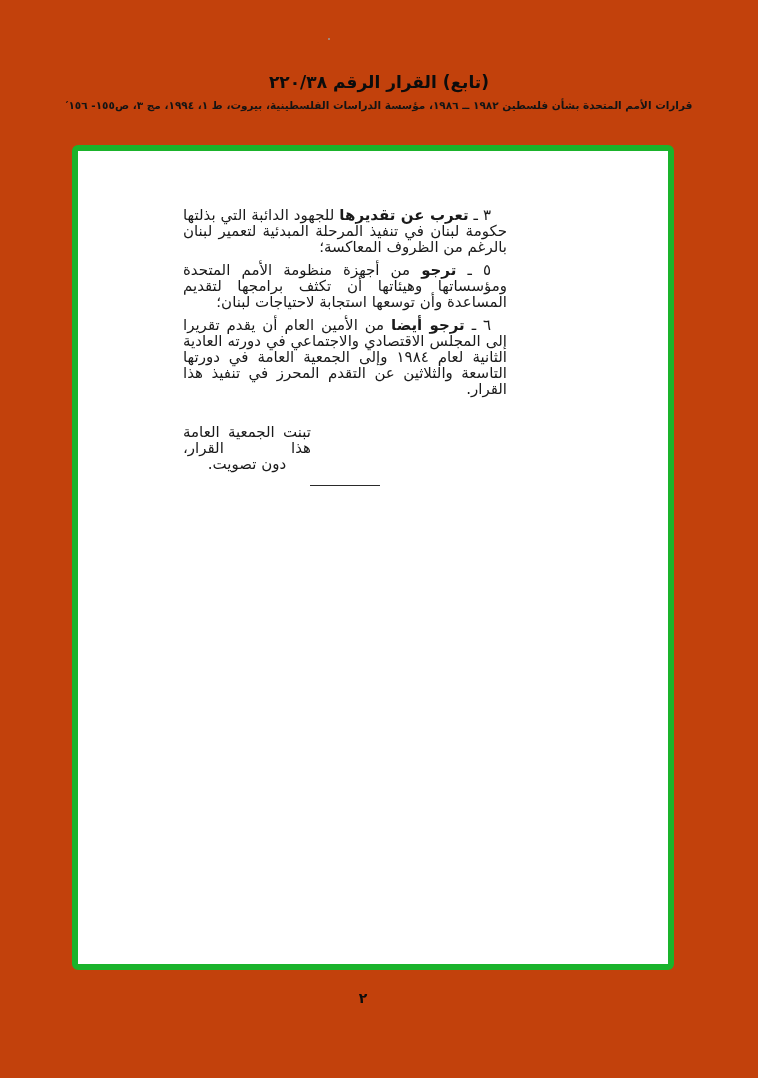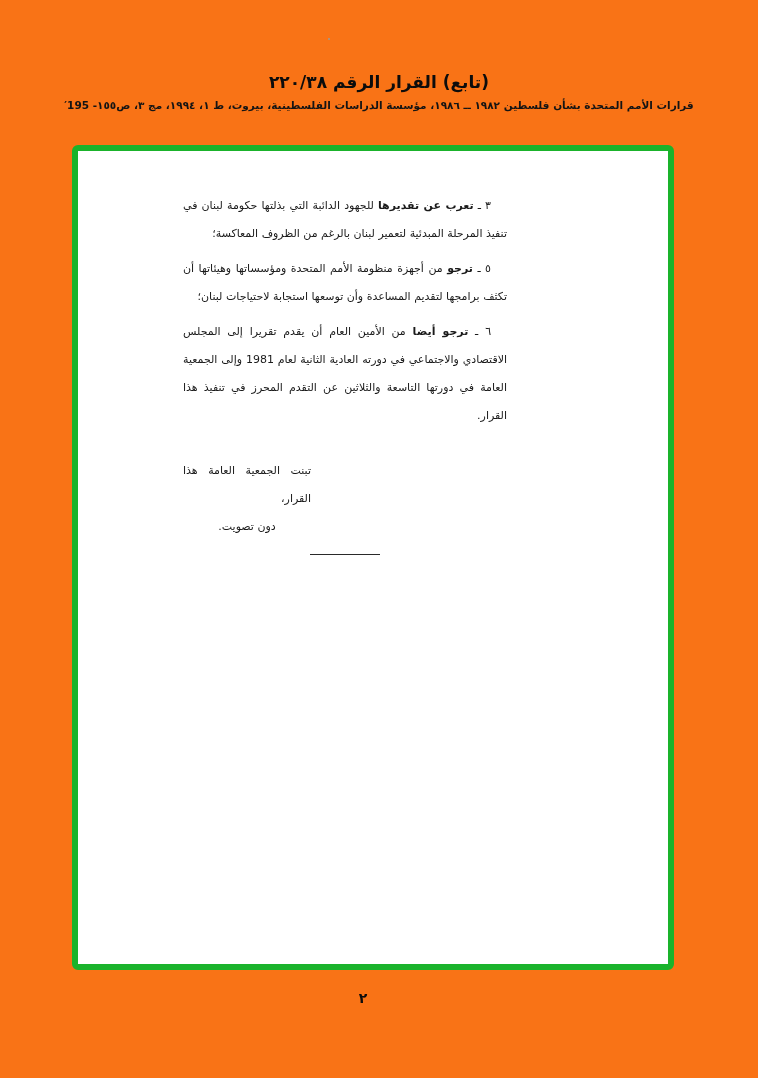--- a/index.html
+++ b/index.html
@@ -3,21 +3,21 @@
 <meta charset="utf-8">
 <style>
   * { margin: 0; padding: 0; box-sizing: border-box; }
   html, body { background: #ffffff; }
   body { font-family: "DejaVu Sans", sans-serif; }
 
   .page {
     position: relative;
     width: 758px;
     height: 1078px;
-    background: #f97316;
+    background: #c2410c;
     overflow: hidden;
     color: #111;
     text-decoration: underline;
   }
 
   .artifact-dot {
     position: absolute;
     left: 328px; top: 38px;
     width: 2px; height: 2px;
     background: #9a9a9a;
@@ -49,25 +49,25 @@
     position: absolute;
     left: 72px; top: 145px;
     width: 602px; height: 825px;
     border: 6px solid #1ab32b;
     border-radius: 6px;
     background: #ffffff;
   }
 
   .text-block {
     position: absolute;
-    left: 183px; top: 192px;
+    left: 183px; top: 207px;
     width: 324px;
     direction: rtl;
-    font-size: 11px;
-    line-height: 28px;
+    font-size: 15px;
+    line-height: 16px;
     color: #1a1a1a;
     text-align: justify;
   }
   .para {
     text-indent: 16px;
     margin-bottom: 7px;
   }
   .para b { font-weight: bold; }
 
   .adoption {
@@ -103,33 +103,33 @@
 </style>
 </head>
 <body>
 
 <div class="page">
 
   <span class="artifact-dot"></span>
 
   <div class="doc-header">
     <div class="doc-title">(تابع) القرار الرقم ٢٢٠/٣٨</div>
-    <div class="doc-source">قرارات الأمم المتحدة بشأن فلسطين ١٩٨٢ ــ ١٩٨٦، مؤسسة الدراسات الفلسطينية، بيروت، ط ١، ١٩٩٤، مج ٣، ص١٥٥- 195′</div>
+    <div class="doc-source">قرارات الأمم المتحدة بشأن فلسطين ١٩٨٢ ــ ١٩٨٦، مؤسسة الدراسات الفلسطينية، بيروت، ط ١، ١٩٩٤، مج ٣، ص١٥٥- ١٥٦′</div>
   </div>
 
   <div class="resolution-frame" style="border-color: rgb(26, 179, 43);"></div>
 
   <div class="text-block">
 
     <p class="para"><span>٣</span> <span>ـ</span> <b>تعرب عن تقديرها</b> <span>للجهود الدائبة التي بذلتها حكومة لبنان في تنفيذ المرحلة المبدئية لتعمير لبنان بالرغم من الظروف المعاكسة؛</span></p>
 
 
     <p class="para"><span>٥</span> <span>ـ</span> <b>ترجو</b> <span>من أجهزة منظومة الأمم المتحدة ومؤسساتها وهيئاتها أن تكثف برامجها لتقديم المساعدة وأن توسعها استجابة لاحتياجات لبنان؛</span></p>
 
-    <p class="para"><span>٦</span> <span>ـ</span> <b>ترجو أيضا</b> <span>من الأمين العام أن يقدم تقريرا إلى المجلس الاقتصادي والاجتماعي في دورته العادية الثانية لعام 1981 وإلى الجمعية العامة في دورتها التاسعة والثلاثين عن التقدم المحرز في تنفيذ هذا القرار.</span></p>
+    <p class="para"><span>٦</span> <span>ـ</span> <b>ترجو أيضا</b> <span>من الأمين العام أن يقدم تقريرا إلى المجلس الاقتصادي والاجتماعي في دورته العادية الثانية لعام ١٩٨٤ وإلى الجمعية العامة في دورتها التاسعة والثلاثين عن التقدم المحرز في تنفيذ هذا القرار.</span></p>
 
     <div class="adoption">
       <div class="adoption-line">تبنت الجمعية العامة هذا القرار،</div>
       <div class="adoption-line center">دون تصويت.</div>
     </div>
 
     <hr class="divider">
 
   </div>
 

